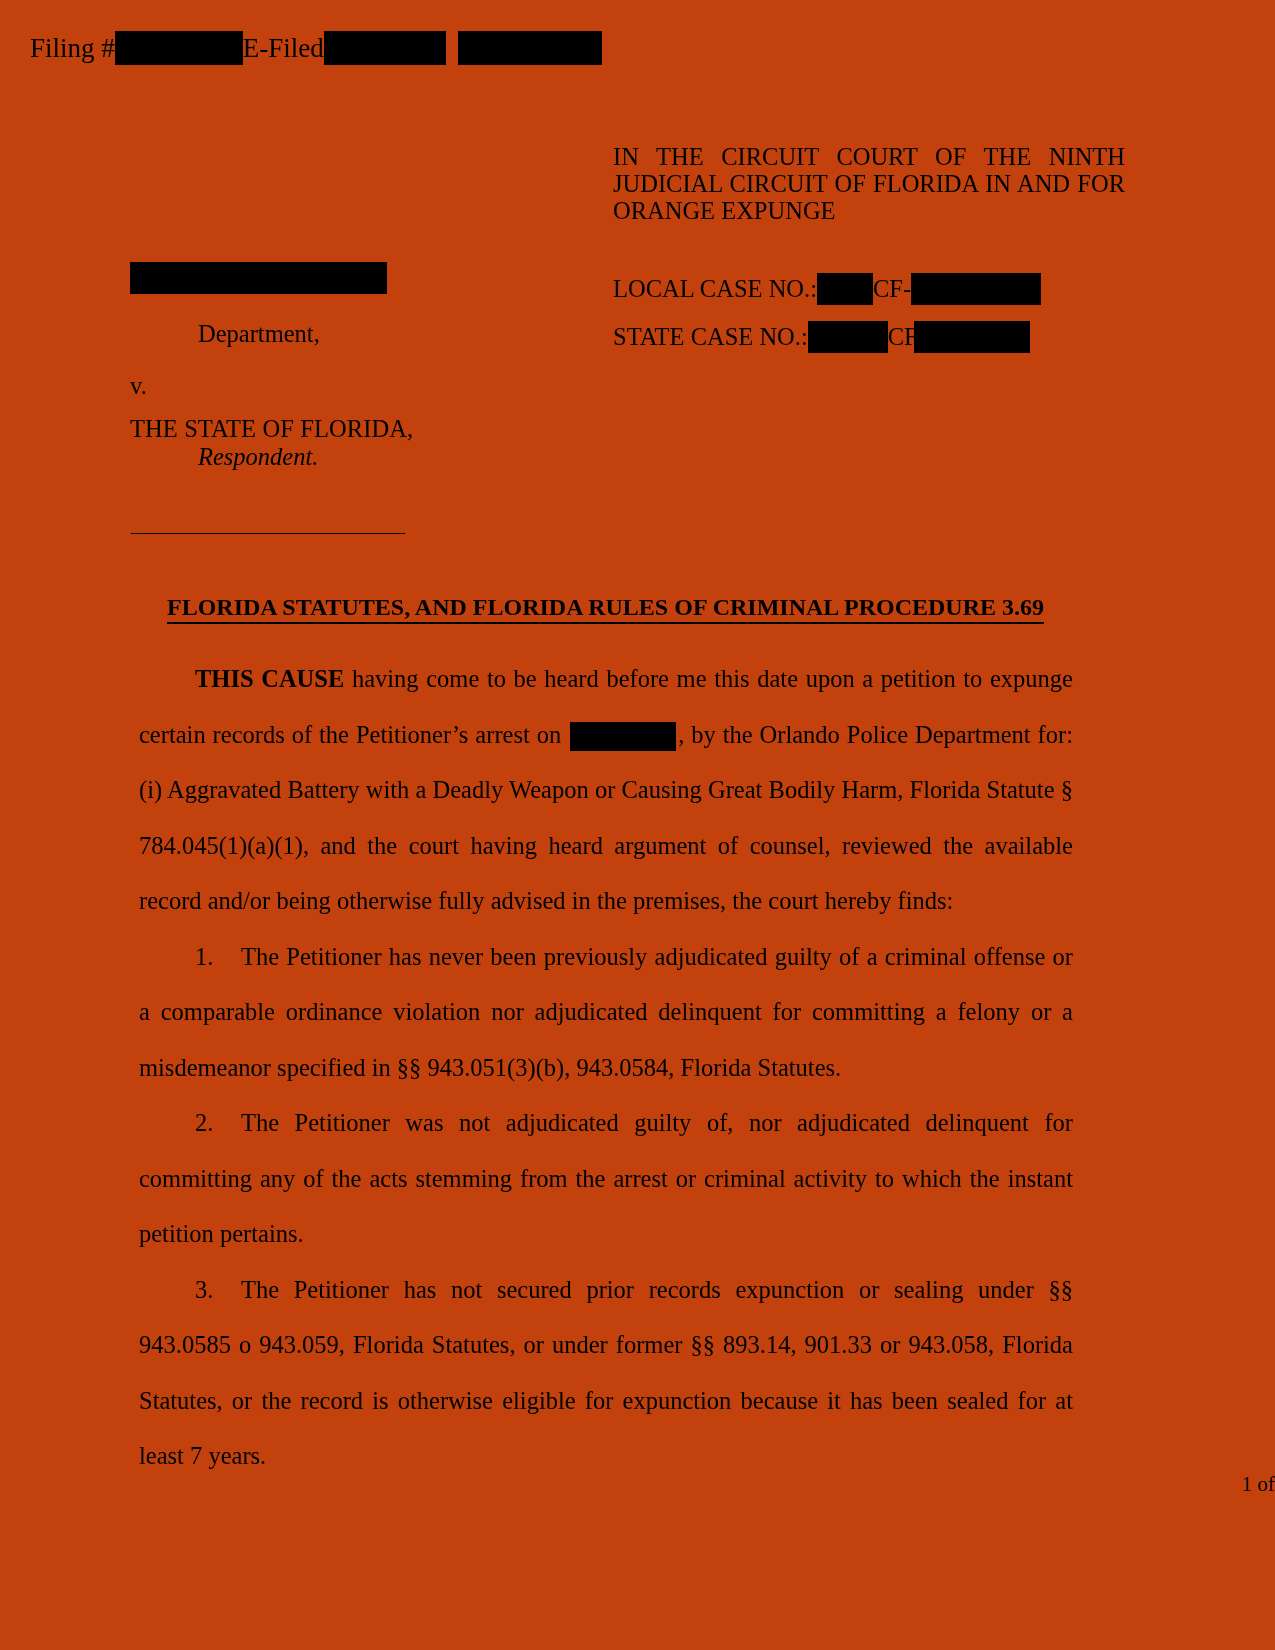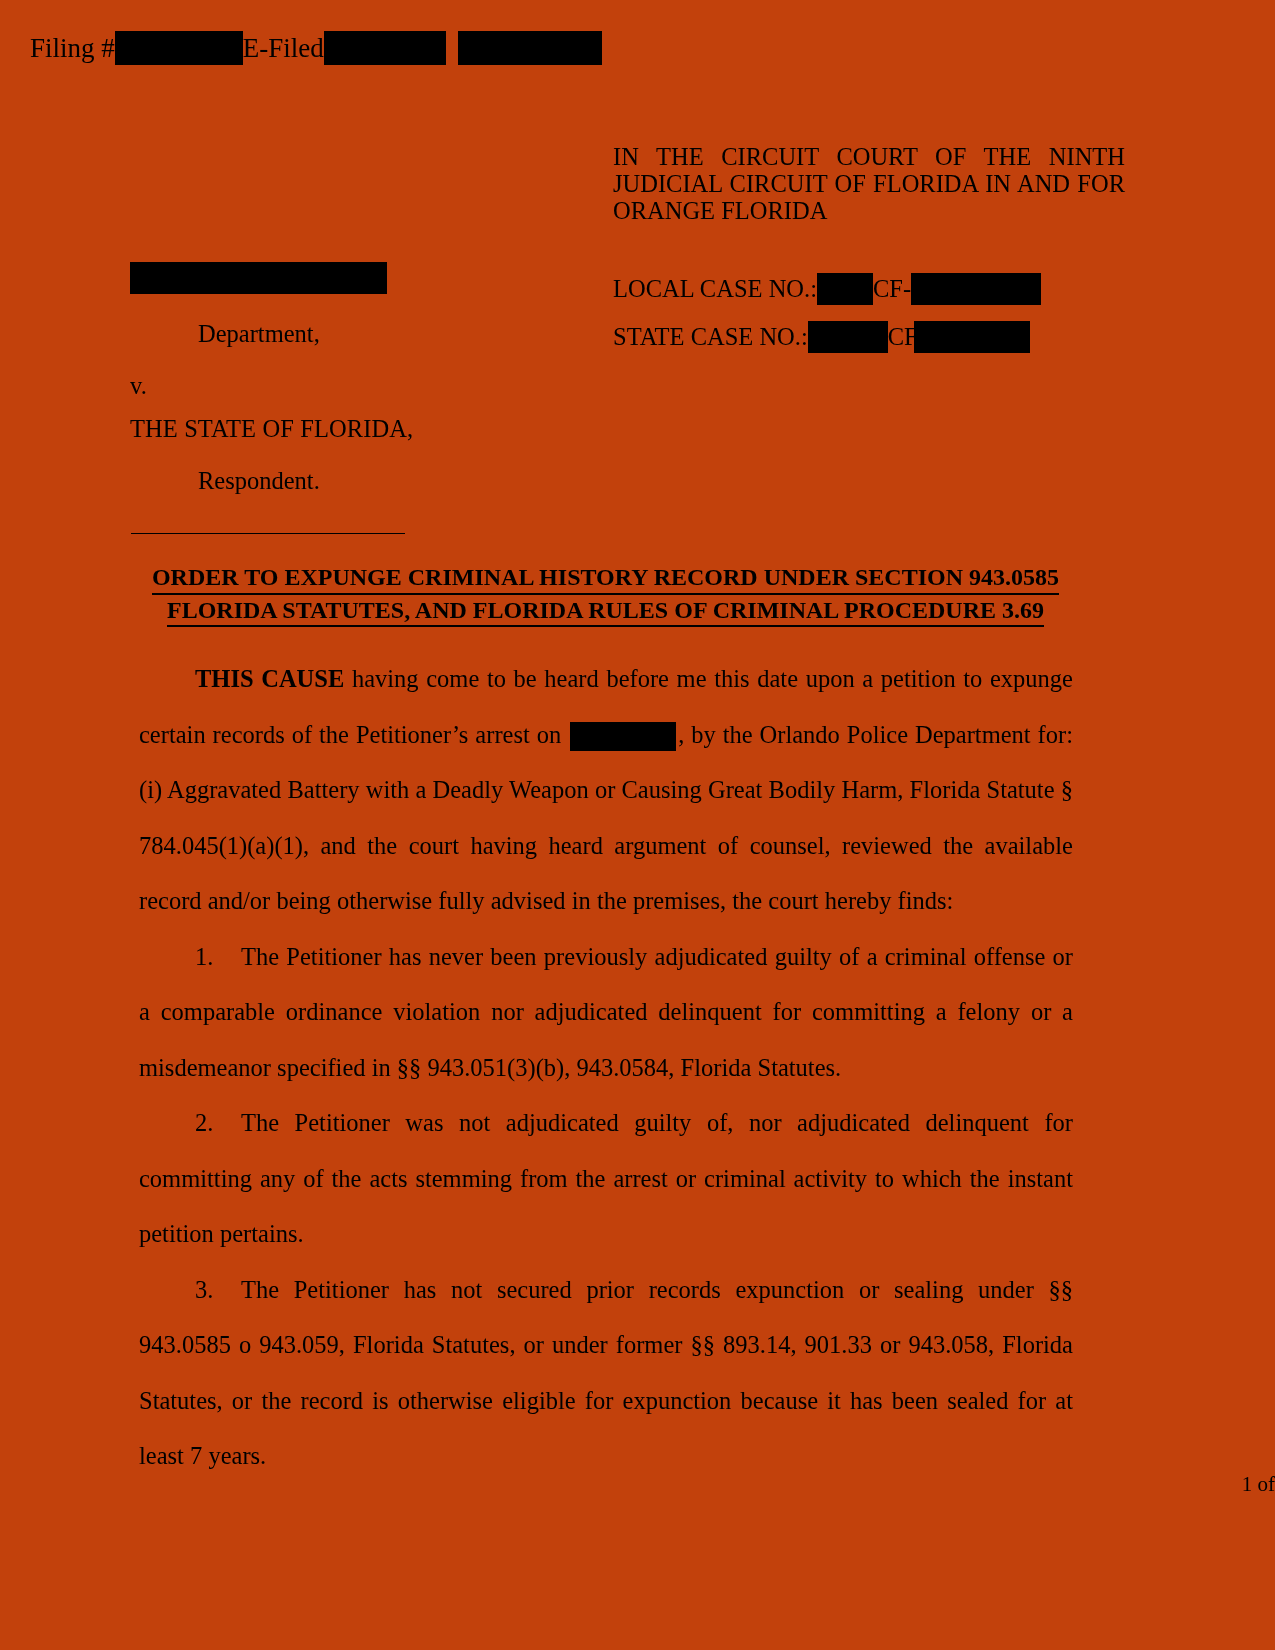--- a/index.html
+++ b/index.html
@@ -98,23 +98,23 @@
   .party-v {
     margin-top: 24px;
     font-size: 24.5px;
   }
   .party-state {
     margin-top: 15px;
     font-size: 24.5px;
     letter-spacing: 0.1px;
   }
   .party-role2 {
-    margin-top: 24px;
     padding-left: 68px;
     font-size: 24.5px;
+    font-style: italic;
   }
   .caption-rule {
     position: absolute;
     left: 131px;
     top: 533px;
     width: 274px;
     border-top: 1.6px solid #000000;
   }
 
   
@@ -178,21 +178,21 @@
 
 <div class="page">
 
   <div class="filing-line">
     <span class="lbl">Filing #</span><span class="redact r1"></span><span class="lbl">E-Filed</span><span class="redact r2"></span><span class="redact r3"></span>
   </div>
 
   <div class="court-block">
     <div class="court-line-1">IN THE CIRCUIT COURT OF THE NINTH</div>
     <div class="court-line-2">JUDICIAL CIRCUIT OF FLORIDA IN AND FOR</div>
-    <div>ORANGE FLORIDA</div>
+    <div>ORANGE EXPUNGE</div>
   </div>
 
   <div class="case-nos">
     <div class="case-row">
       <span class="lbl">LOCAL CASE NO.:</span><span class="redact local-r1"></span><span class="lbl">CF-</span><span class="redact local-r2"></span>
     </div>
     <div class="case-row">
       <span class="lbl">STATE CASE NO.:</span><span class="redact state-r1"></span><span class="lbl">CF</span><span class="redact state-r2"></span>
     </div>
   </div>
@@ -200,21 +200,21 @@
   <div class="party-block">
     <span class="party-name-redact"></span>
     <div class="party-role">Department,</div>
     <div class="party-v">v.</div>
     <div class="party-state">THE STATE OF FLORIDA,</div>
     <div class="party-role2">Respondent.</div>
   </div>
   <div class="caption-rule"></div>
 
   <div class="doc-title">
-    <span class="tline">ORDER TO EXPUNGE CRIMINAL HISTORY RECORD UNDER SECTION 943.0585</span><br>
+    <br>
     <span class="tline tline2">FLORIDA STATUTES, AND FLORIDA RULES OF CRIMINAL PROCEDURE 3.69</span>
   </div>
 
   <div class="body-text">
     <p class="para"><span class="indent"></span><b class="lead">THIS CAUSE</b><span> having come to be heard before me this date upon a petition to expunge certain records of the Petitioner’s arrest on </span><span class="arrest-redact"></span><span>, by the Orlando Police Department for: (i) Aggravated Battery with a Deadly Weapon or Causing Great Bodily Harm, Florida Statute § 784.045(1)(a)(1), and the court having heard argument of counsel, reviewed the available record and/or being otherwise fully advised in the premises, the court hereby finds:</span></p>
 
     <p class="para"><span class="num-indent"></span><span class="numlbl">1.</span><span>The Petitioner has never been previously adjudicated guilty of a criminal offense or a comparable ordinance violation nor adjudicated delinquent for committing a felony or a misdemeanor specified in §§ 943.051(3)(b), 943.0584, Florida Statutes.</span></p>
 
     <p class="para"><span class="num-indent"></span><span class="numlbl">2.</span><span>The Petitioner was not adjudicated guilty of, nor adjudicated delinquent for committing any of the acts stemming from the arrest or criminal activity to which the instant petition pertains.</span></p>
 

